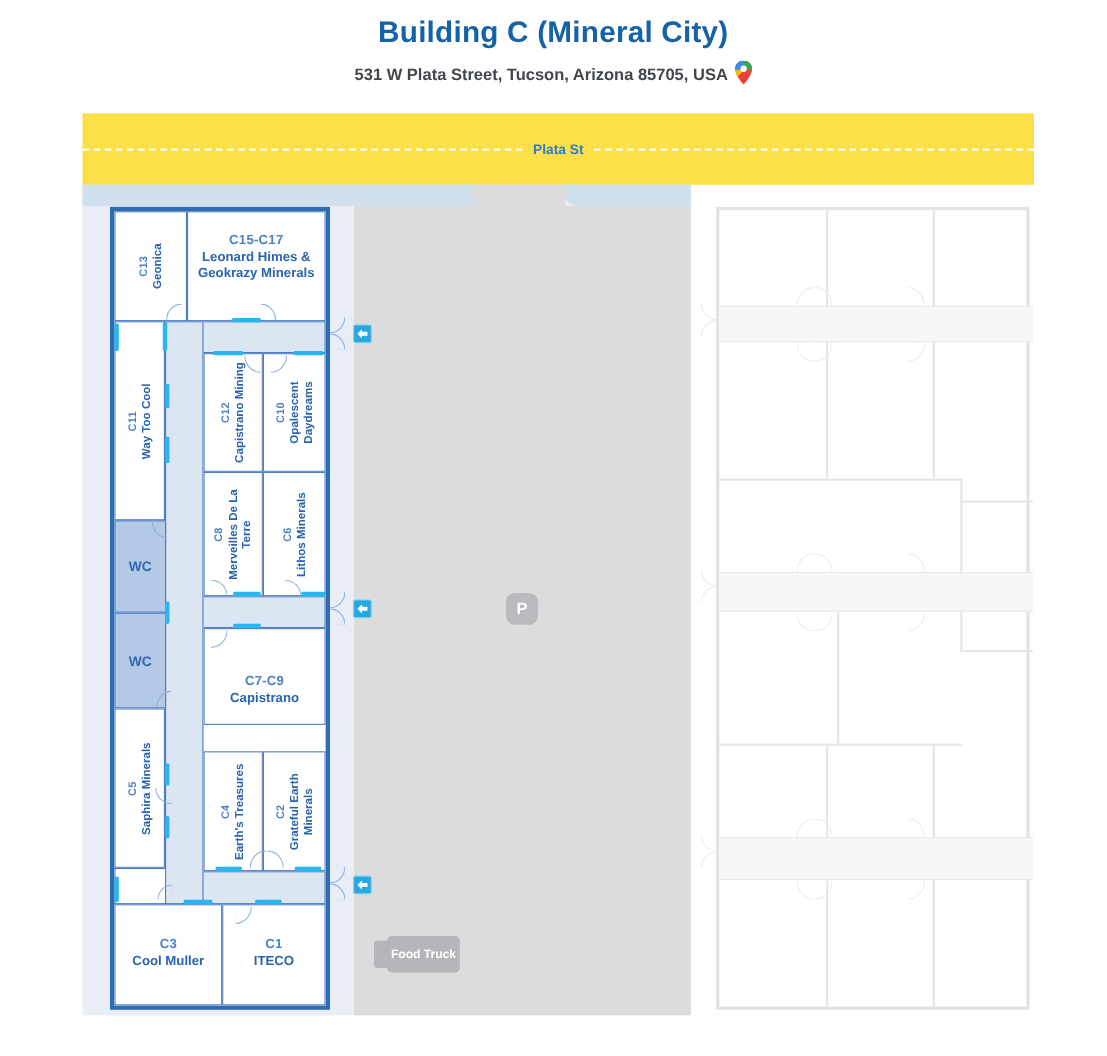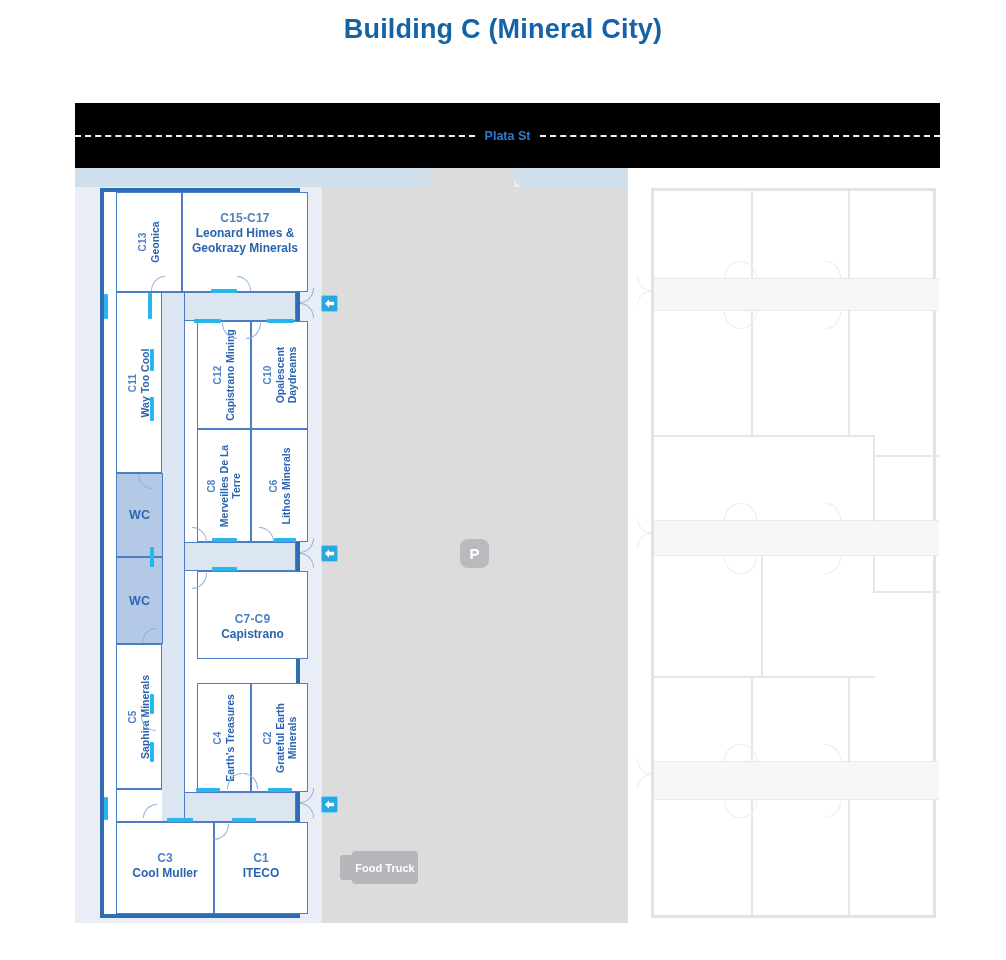--- a/index.html
+++ b/index.html
@@ -5,35 +5,35 @@
   html,body{margin:0;padding:0;background:#ffffff;}
   .stage{position:relative;width:1006px;height:960px;background:#fff;overflow:hidden;
          font-family:"Liberation Sans",sans-serif;}
   
   .hdr{position:absolute;left:0;top:14px;width:100%;text-align:center;}
   .title{font-size:27px;font-weight:800;color:#1562a7;letter-spacing:.2px;}
   .title .suffix{font-weight:700;}
   .addr{margin-top:10px;font-size:15px;font-weight:700;color:#43474c;
         display:flex;align-items:center;justify-content:center;gap:6px;}
   
-  .street{position:absolute;left:75px;top:103px;width:865px;height:65px;background:#000000;
+  .street{position:absolute;left:75px;top:103px;width:865px;height:65px;background:#fde047;
           display:flex;align-items:center;}
   .dash{flex:1;height:0;border-top:2.5px dashed rgba(255,255,255,.95);}
   .street-label{margin:0 10px;font-size:12.5px;font-weight:800;color:#2b7cd0;white-space:nowrap;}
   
   .tint{position:absolute;left:75px;top:168px;width:553px;height:755px;background:#e9eef6;}
   .sidewalk{position:absolute;top:168px;height:19px;background:#cfe0ec;}
   .sw-l{left:75px;width:365px;border-bottom-right-radius:12px;}
   .sw-r{left:513px;width:115px;border-bottom-left-radius:12px;}
   .driveway{position:absolute;left:430px;top:168px;width:84px;height:20px;background:#dcdcdc;}
   .parking{position:absolute;left:322px;top:187px;width:306px;height:736px;background:#dcdcdc;}
   
   .bc{position:absolute;left:100px;top:188px;width:200px;height:730px;background:#fff;
       border:4px solid #2e6cb4;box-sizing:border-box;}
-  .room{position:absolute;background:#fff;border:1.5px solid #4d7ec4;box-sizing:border-box;margin-left:12px;}
+  .room{position:absolute;background:#fff;border:1.5px solid #4d7ec4;box-sizing:border-box;}
   .corr{position:absolute;background:#dce5f2;border:1.5px solid #4d7ec4;box-sizing:border-box;}
   .patch{position:absolute;background:#dce5f2;}
   .wc{background:#b3c9e6;display:flex;align-items:center;justify-content:center;
       font-size:12.5px;font-weight:800;color:#2f67b3;}
   .vlabel{position:absolute;left:50%;top:50%;transform:translate(-50%,-50%) rotate(-90deg);
           text-align:center;line-height:1.15;}
   .hlabel{position:absolute;left:0;right:0;text-align:center;line-height:1.25;}
   .code{font-size:10px;font-weight:600;color:#4d80c4;letter-spacing:.2px;}
   .name{font-size:10.5px;font-weight:700;color:#2a64b0;}
   .hlabel .code{font-size:12px;}
@@ -64,20 +64,39 @@
 </style>
 </head>
 <body>
 
 <div class="stage">
 
   <div class="hdr">
     <div class="title">
       <span>Building C</span>
       <span class="suffix">(Mineral City)</span>
+    </div>
+    <div class="addr">
+      <span>531 W Plata Street, Tucson, Arizona 85705, USA</span>
+      <span>
+        <svg width="16" height="22" viewBox="0 0 24 34">
+          <defs>
+              <clipPath id="pc">
+                <path d="M12 0C5.37 0 0 5.37 0 12c0 9 12 22 12 22s12-13 12-22C24 5.37 18.63 0 12 0z"></path>
+              </clipPath>
+            </defs>
+          <g clip-path="url(#pc)">
+            <rect width="24" height="34" fill="#EA4335"></rect>
+            <rect width="24" height="13" fill="#34A853"></rect>
+            <rect width="12" height="13" fill="#4285F4"></rect>
+            <path d="M0 13 L13 13 L0 26 Z" fill="#FBBC04"></path>
+          </g>
+          <circle cx="12" cy="11.5" r="4.5" fill="#fff"></circle>
+        </svg>
+      </span>
     </div>
   </div>
 
   <div class="street">
     <span class="dash"></span>
     <span class="street-label">Plata St</span>
     <span class="dash"></span>
   </div>
 
   <div class="tint"></div>

